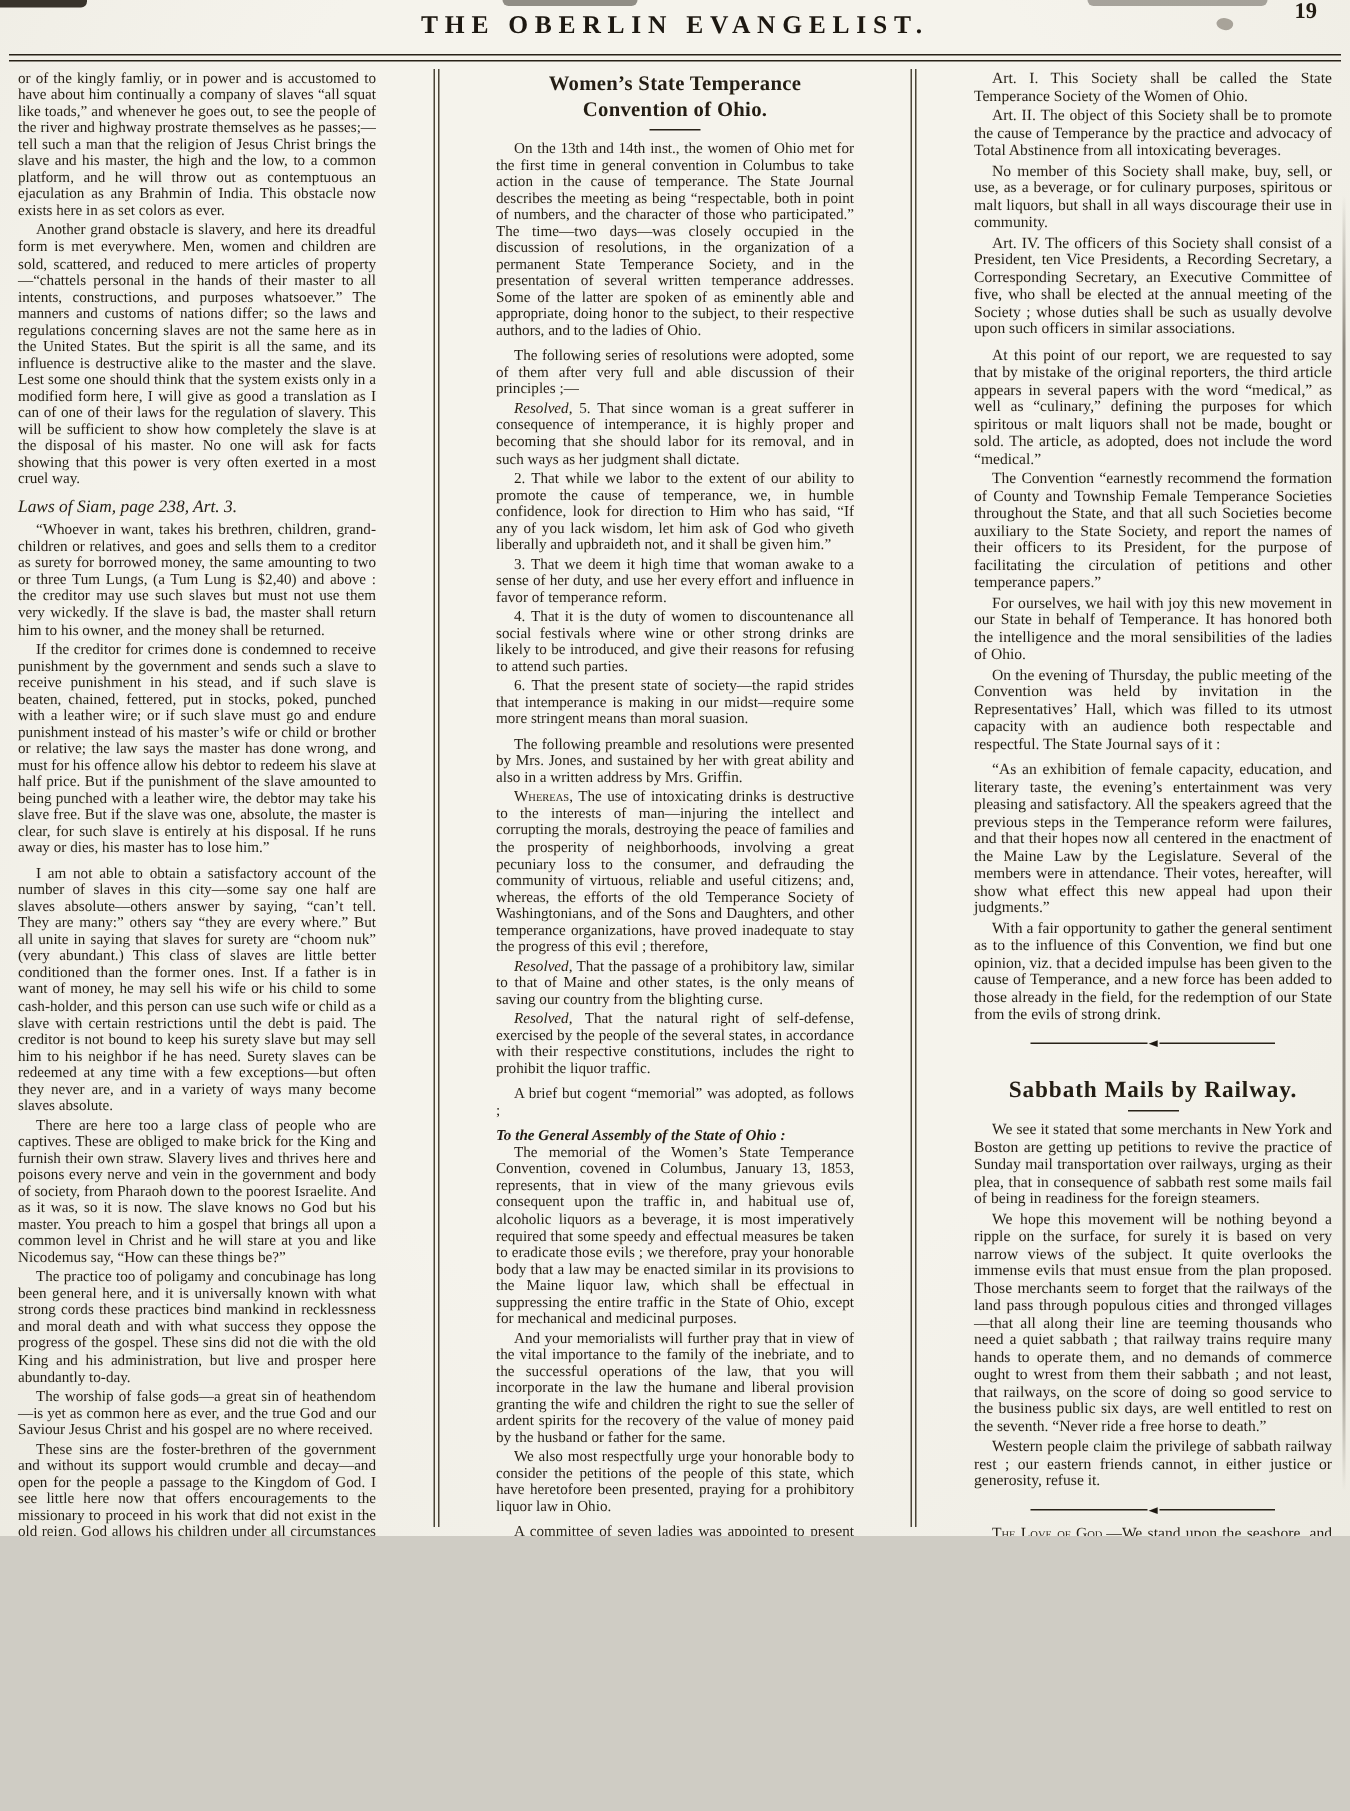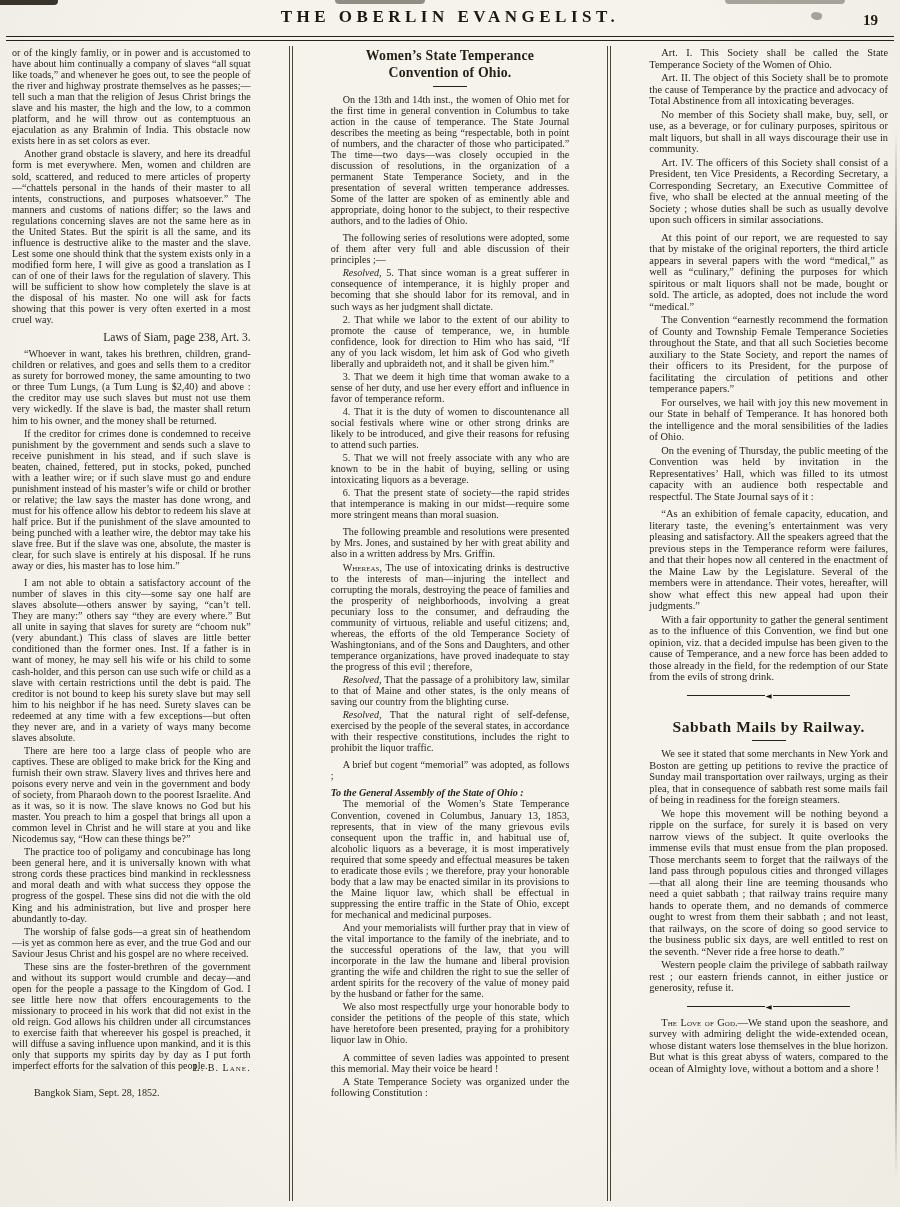--- a/index.html
+++ b/index.html
@@ -1,27 +1,27 @@
 <!DOCTYPE html>
 <html><head>
 <meta charset="utf-8">
 <style>
   * { box-sizing: border-box; }
   html,body { margin:0; padding:0; background:#cfccc4; }
   .page {
-    position:relative; width:900px; height:1207px; margin:0 auto;
+    position:relative; width:900px; height:1024px; margin:0 auto;
     background: radial-gradient(ellipse at 50% 38%, #f5f3ec 55%, #edebe2 100%);
     color:#221c13; font-family:"Liberation Serif", serif; overflow:hidden;
   }
   
   .masthead-title {
     position:absolute; top:7px; left:0; right:0; text-align:center;
     font-size:17px; font-weight:bold; letter-spacing:4.5px; color:#1d1811;
   }
-  .page-number { position:absolute; top:12px; right:22px; font-size:15px; font-weight:bold; }
+  .page-number { position:absolute; top:0; right:22px; font-size:15px; font-weight:bold; }
   .smudge {
     position:absolute; top:12px; right:78px; width:11px; height:8px; opacity:.5;
     background:#5d564a; border-radius:60% 40% 55% 45%; transform:rotate(18deg);
   }
   .scan-a { position:absolute; top:0; left:0; width:58px; height:5px; background:#171209; border-radius:0 0 4px 0; opacity:.85;}
   .scan-b { position:absolute; top:0; left:335px; width:90px; height:4px; background:#171209; opacity:.45; border-radius:0 0 4px 4px;}
   .scan-c { position:absolute; top:0; right:55px; width:120px; height:4px; background:#171209; opacity:.35; border-radius:0 0 4px 4px;}
   .scan-right { position:absolute; top:130px; bottom:30px; right:3px; width:2px; opacity:.55;
     background:linear-gradient(transparent, #3a3226 12%, #3a3226 88%, transparent); }
   .head-rule {
@@ -30,21 +30,21 @@
   }
   
   .columns { position:absolute; top:46px; left:5px; right:5px; bottom:6px; display:flex;gap:31px; }
   .col { flex:1 1 0; padding:1px 7px 0; text-align:justify; color:#241e14; }
   .col-1, .col-2 { font-size:10.1px; line-height:11.05px; }
   .col-3 { font-size:10.4px; line-height:11.5px; }
   .vrule { width:4px; border-left:1px solid #2e2719; border-right:1px solid #2e2719; opacity:.85; }
   p { margin:0 0 2px; text-indent:12px; }
   p.flush { text-indent:0; }
   p.gap { margin-top:6px; }
-  .center-it { text-align:right; font-size:11.6px; margin:7px 0 5px; text-indent:0; }
+  .center-it { text-align:left; font-style:italic; font-size:11.6px; margin:7px 0 5px; text-indent:0; }
   .h-article { text-align:center; font-weight:bold; font-size:13.8px; line-height:1.22; margin:1px 0 0; text-indent:0; letter-spacing:.2px; }
   .h-article2 { text-align:center; font-weight:bold; font-size:15.5px; line-height:1.2; margin:18px 0 0; text-indent:0; letter-spacing:.6px; }
   .shortrule { width:34px; border-top:1.4px solid #272117; margin:4px auto 7px; }
   .orn { display:flex; align-items:center; margin:9px 38px 6px; }
   .orn .line { flex:1; border-top:1px solid #272117; }
   .orn .arrow { font-size:8px; line-height:1; padding:0 1px; transform:scaleY(.75); color:#1d1811; }
   .it { font-style:italic; }
   .sc { font-variant:small-caps; }
   .address { font-weight:bold; font-style:italic; text-indent:0; margin:6px 0 0; }
   .sigline { text-align:right; margin-top:-11px; text-indent:0; }
@@ -87,21 +87,20 @@
 
     <div class="col col-2">
       <p class="h-article">Women’s State Temperance Convention of Ohio.</p>
       <div class="shortrule"></div>
       <p>On the 13th and 14th inst., the women of Ohio met for the first time in general convention in Columbus to take action in the cause of temperance. The State Journal describes the meeting as being “respectable, both in point of numbers, and the character of those who participated.” The time—two days—was closely occupied in the discussion of resolutions, in the organization of a permanent State Temperance Society, and in the presentation of several written temperance addresses. Some of the latter are spoken of as eminently able and appropriate, doing honor to the subject, to their respective authors, and to the ladies of Ohio.</p>
       <p class="gap">The following series of resolutions were adopted, some of them after very full and able discussion of their principles ;—</p>
       <p><span class="it">Resolved,</span><span> 5. That since woman is a great sufferer in consequence of intemperance, it is highly proper and becoming that she should labor for its removal, and in such ways as her judgment shall dictate.</span></p>
       <p>2. That while we labor to the extent of our ability to promote the cause of temperance, we, in humble confidence, look for direction to Him who has said, “If any of you lack wisdom, let him ask of God who giveth liberally and upbraideth not, and it shall be given him.”</p>
       <p>3. That we deem it high time that woman awake to a sense of her duty, and use her every effort and influence in favor of temperance reform.</p>
       <p>4. That it is the duty of women to discountenance all social festivals where wine or other strong drinks are likely to be introduced, and give their reasons for refusing to attend such parties.</p>
-      <p>5. That we will not freely associate with any who are known to be in the habit of buying, selling or using intoxicating liquors as a beverage.</p>
       <p>6. That the present state of society—the rapid strides that intemperance is making in our midst—require some more stringent means than moral suasion.</p>
       <p class="gap">The following preamble and resolutions were presented by Mrs. Jones, and sustained by her with great ability and also in a written address by Mrs. Griffin.</p>
       <p><span class="sc">Whereas,</span><span> The use of intoxicating drinks is destructive to the interests of man—injuring the intellect and corrupting the morals, destroying the peace of families and the prosperity of neighborhoods, involving a great pecuniary loss to the consumer, and defrauding the community of virtuous, reliable and useful citizens; and, whereas, the efforts of the old Temperance Society of Washingtonians, and of the Sons and Daughters, and other temperance organizations, have proved inadequate to stay the progress of this evil ; therefore,</span></p>
       <p><span class="it">Resolved,</span><span> That the passage of a prohibitory law, similar to that of Maine and other states, is the only means of saving our country from the blighting curse.</span></p>
       <p><span class="it">Resolved,</span><span> That the natural right of self-defense, exercised by the people of the several states, in accordance with their respective constitutions, includes the right to prohibit the liquor traffic.</span></p>
       <p class="gap">A brief but cogent “memorial” was adopted, as follows ;</p>
       <p class="address">To the General Assembly of the State of Ohio :</p>
       <p>The memorial of the Women’s State Temperance Convention, covened in Columbus, January 13, 1853, represents, that in view of the many grievous evils consequent upon the traffic in, and habitual use of, alcoholic liquors as a beverage, it is most imperatively required that some speedy and effectual measures be taken to eradicate those evils ; we therefore, pray your honorable body that a law may be enacted similar in its provisions to the Maine liquor law, which shall be effectual in suppressing the entire traffic in the State of Ohio, except for mechanical and medicinal purposes.</p>
       <p>And your memorialists will further pray that in view of the vital importance to the family of the inebriate, and to the successful operations of the law, that you will incorporate in the law the humane and liberal provision granting the wife and children the right to sue the seller of ardent spirits for the recovery of the value of money paid by the husband or father for the same.</p>
       <p>We also most respectfully urge your honorable body to consider the petitions of the people of this state, which have heretofore been presented, praying for a prohibitory liquor law in Ohio.</p>

